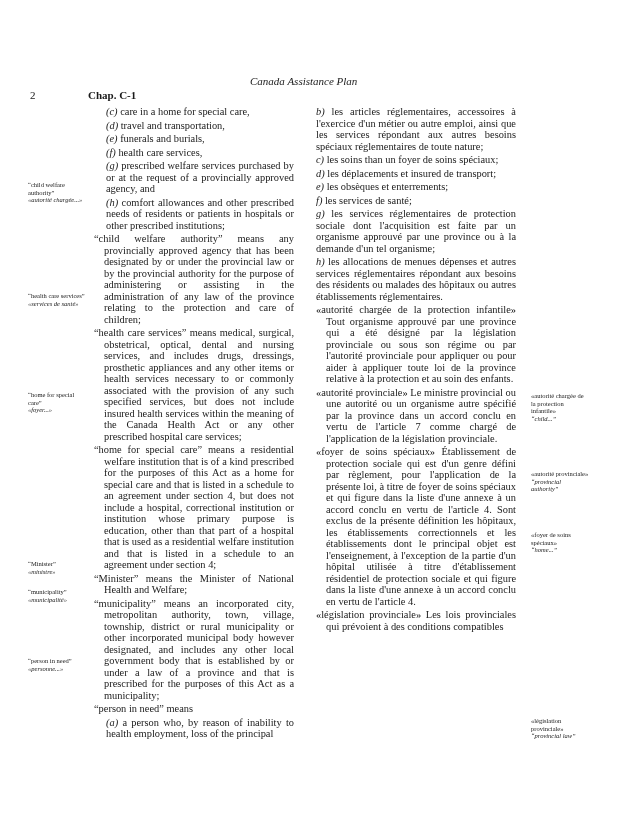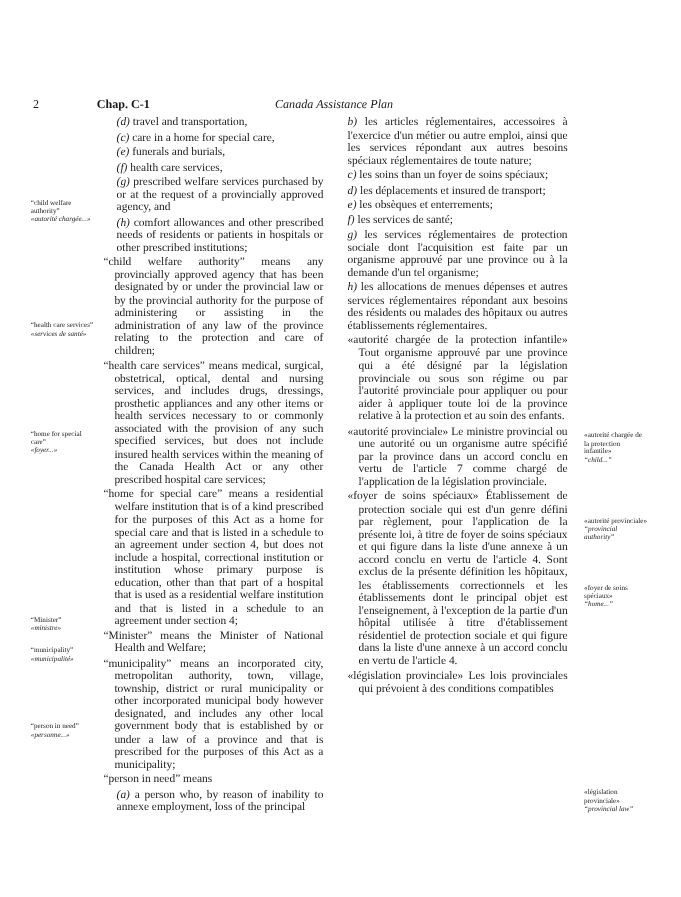--- a/index.html
+++ b/index.html
@@ -1,53 +1,53 @@
 <!DOCTYPE html>
 <html><head>
 <meta charset="utf-8">
 <style>
   html, body { margin: 0; padding: 0; background: #fff; }
   body { width: 619px; height: 815px; position: relative; overflow: hidden;
          font-family: "Liberation Serif", "DejaVu Serif", serif; color: #1a1a1a; }
   .pagenum { position: absolute; left: 30px; top: 89px; font-size: 11px; }
   .chap { position: absolute; left: 88px; top: 89px; font-size: 11px; font-weight: bold; }
-  .runtitle { position: absolute; left: 250px; top: 89px; font-size: 11px; font-style: italic; }
+  .runtitle { position: absolute; left: 250px; top: 75px; font-size: 11px; font-style: italic; }
   .col { position: absolute; font-size: 10.4px; line-height: 11.5px; text-align: justify; }
   .colL { left: 94px; width: 200px; top: 106px; }
   .colR { left: 316px; width: 200px; top: 106px; }
   .p { margin: 0 0 2px 0; }
   .def { text-indent: -10px; padding-left: 10px; }
   .sub { padding-left: 12px; }
   .subR { padding-left: 0; }
   .note { position: absolute; font-size: 6.5px; line-height: 7.5px; width: 58px; }
   .noteL { left: 28px; }
   .noteR { left: 531px; }
   .note i { font-style: italic; }
 </style>
 </head>
 <body>
 
 <div class="pagenum">2</div>
 <div class="chap">Chap. C-1</div>
 <div class="runtitle">Canada Assistance Plan</div>
 
 <div class="col colL" id="colL">
+    <div class="p sub"><i>(c)</i> <span>care in a home for special care,</span></div>
     <div class="p sub"><i>(d)</i> <span>travel and transportation,</span></div>
-    <div class="p sub"><i>(c)</i> <span>care in a home for special care,</span></div>
     <div class="p sub"><i>(e)</i> <span>funerals and burials,</span></div>
     <div class="p sub"><i>(f)</i> <span>health care services,</span></div>
     <div class="p sub"><i>(g)</i> <span>prescribed welfare services purchased by or at the request of a provincially approved agency, and</span></div>
     <div class="p sub"><i>(h)</i> <span>comfort allowances and other prescribed needs of residents or patients in hospitals or other prescribed institutions;</span></div>
     <div class="p def"><span>“child welfare authority”</span> <span>means any provincially approved agency that has been designated by or under the provincial law or by the provincial authority for the purpose of administering or assisting in the administration of any law of the province relating to the protection and care of children;</span></div>
     <div class="p def"><span>“health care services”</span> <span>means medical, surgical, obstetrical, optical, dental and nursing services, and includes drugs, dressings, prosthetic appliances and any other items or health services necessary to or commonly associated with the provision of any such specified services, but does not include insured health services within the meaning of the Canada Health Act or any other prescribed hospital care services;</span></div>
     <div class="p def"><span>“home for special care”</span> <span>means a residential welfare institution that is of a kind prescribed for the purposes of this Act as a home for special care and that is listed in a schedule to an agreement under section 4, but does not include a hospital, correctional institution or institution whose primary purpose is education, other than that part of a hospital that is used as a residential welfare institution and that is listed in a schedule to an agreement under section 4;</span></div>
     <div class="p def"><span>“Minister”</span> <span>means the Minister of National Health and Welfare;</span></div>
     <div class="p def"><span>“municipality”</span> <span>means an incorporated city, metropolitan authority, town, village, township, district or rural municipality or other incorporated municipal body however designated, and includes any other local government body that is established by or under a law of a province and that is prescribed for the purposes of this Act as a municipality;</span></div>
     <div class="p def"><span>“person in need”</span> <span>means</span></div>
-    <div class="p sub"><i>(a)</i> <span>a person who, by reason of inability to annexe employment, loss of the principal</span></div>
+    <div class="p sub"><i>(a)</i> <span>a person who, by reason of inability to health employment, loss of the principal</span></div>
   </div>
 <div class="col colR" id="colR">
     <div class="p subR"><i>b)</i> <span>les articles réglementaires, accessoires à l'exercice d'un métier ou autre emploi, ainsi que les services répondant aux autres besoins spéciaux réglementaires de toute nature;</span></div>
     <div class="p subR"><i>c)</i> <span>les soins than un foyer de soins spéciaux;</span></div>
     <div class="p subR"><i>d)</i> <span>les déplacements et insured de transport;</span></div>
     <div class="p subR"><i>e)</i> <span>les obsèques et enterrements;</span></div>
     <div class="p subR"><i>f)</i> <span>les services de santé;</span></div>
     <div class="p subR"><i>g)</i> <span>les services réglementaires de protection sociale dont l'acquisition est faite par un organisme approuvé par une province ou à la demande d'un tel organisme;</span></div>
     <div class="p subR"><i>h)</i> <span>les allocations de menues dépenses et autres services réglementaires répondant aux besoins des résidents ou malades des hôpitaux ou autres établissements réglementaires.</span></div>
     <div class="p def"><span>«autorité chargée de la protection infantile»</span> <span>Tout organisme approuvé par une province qui a été désigné par la législation provinciale ou sous son régime ou par l'autorité provinciale pour appliquer ou pour aider à appliquer toute loi de la province relative à la protection et au soin des enfants.</span></div>

